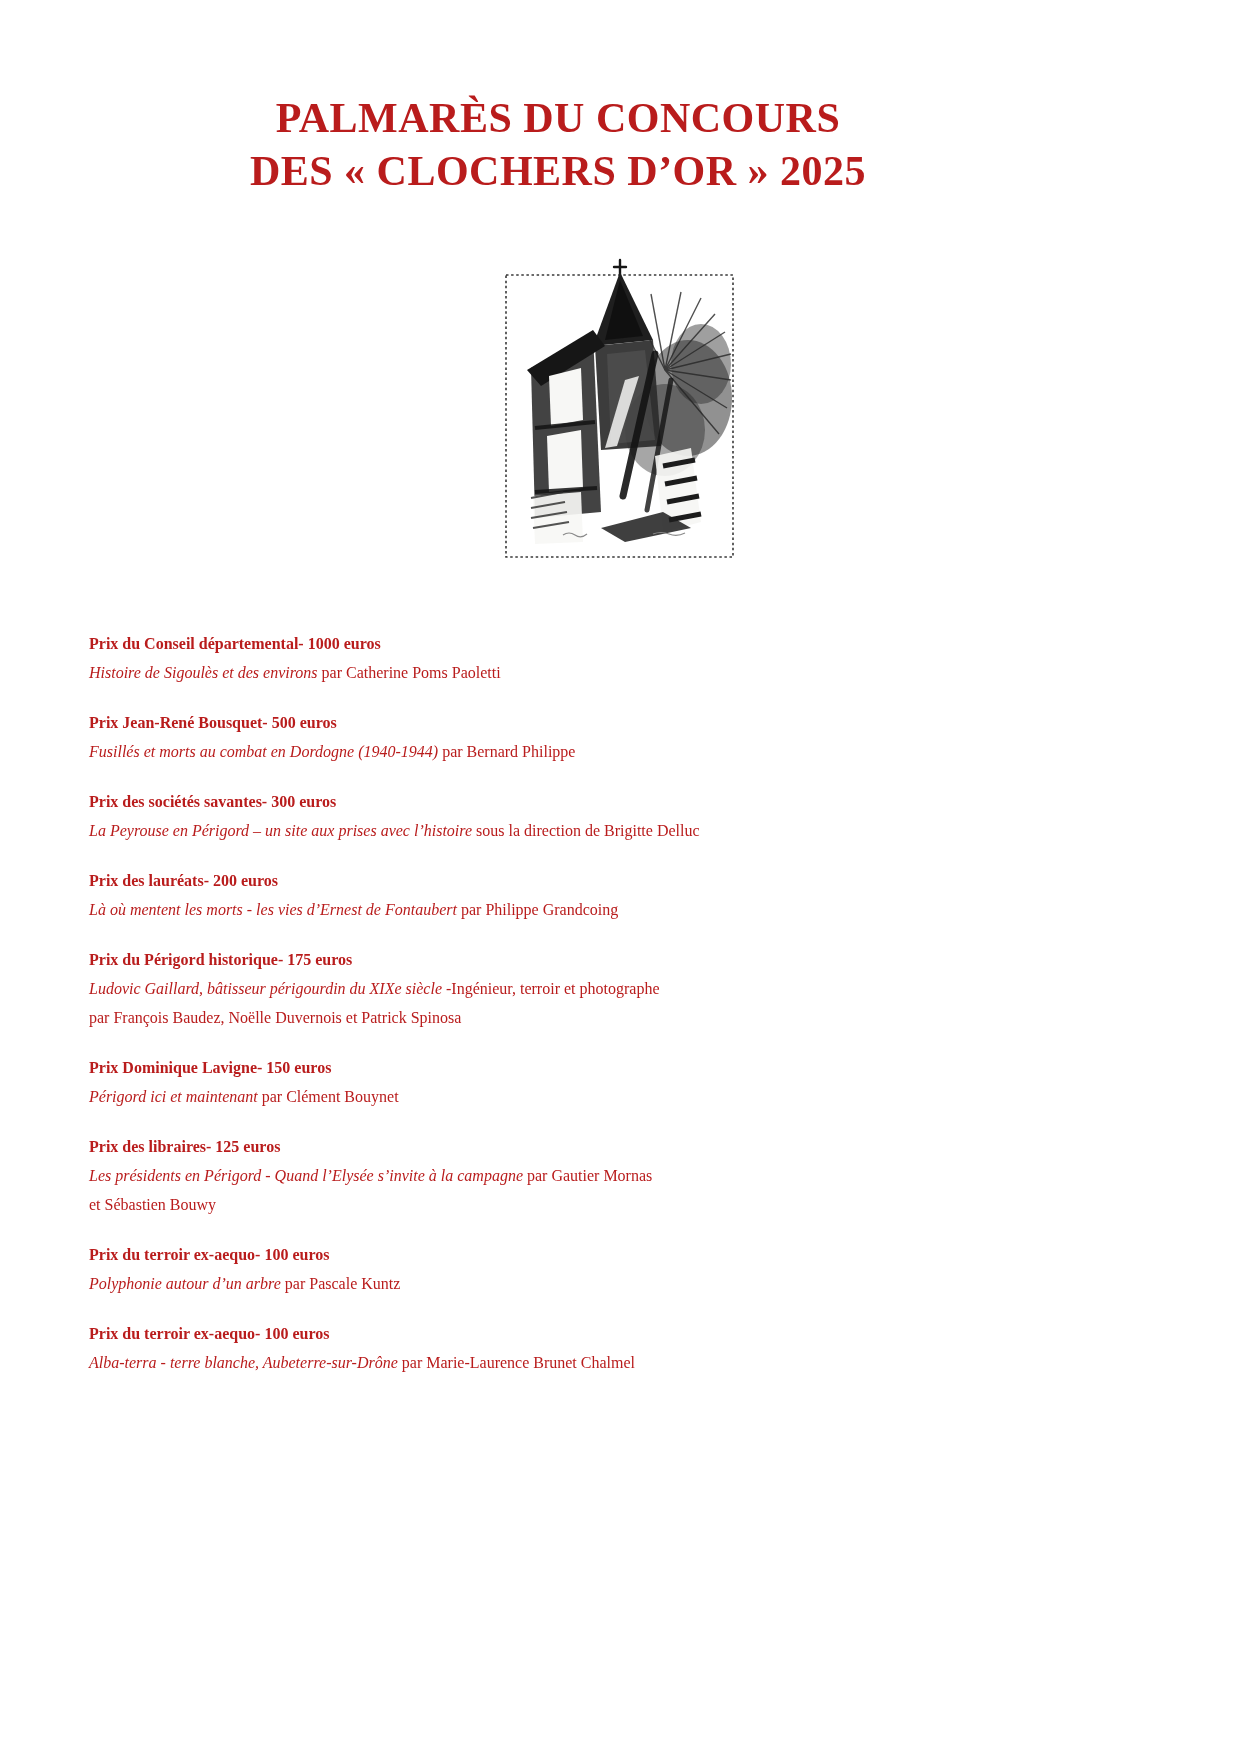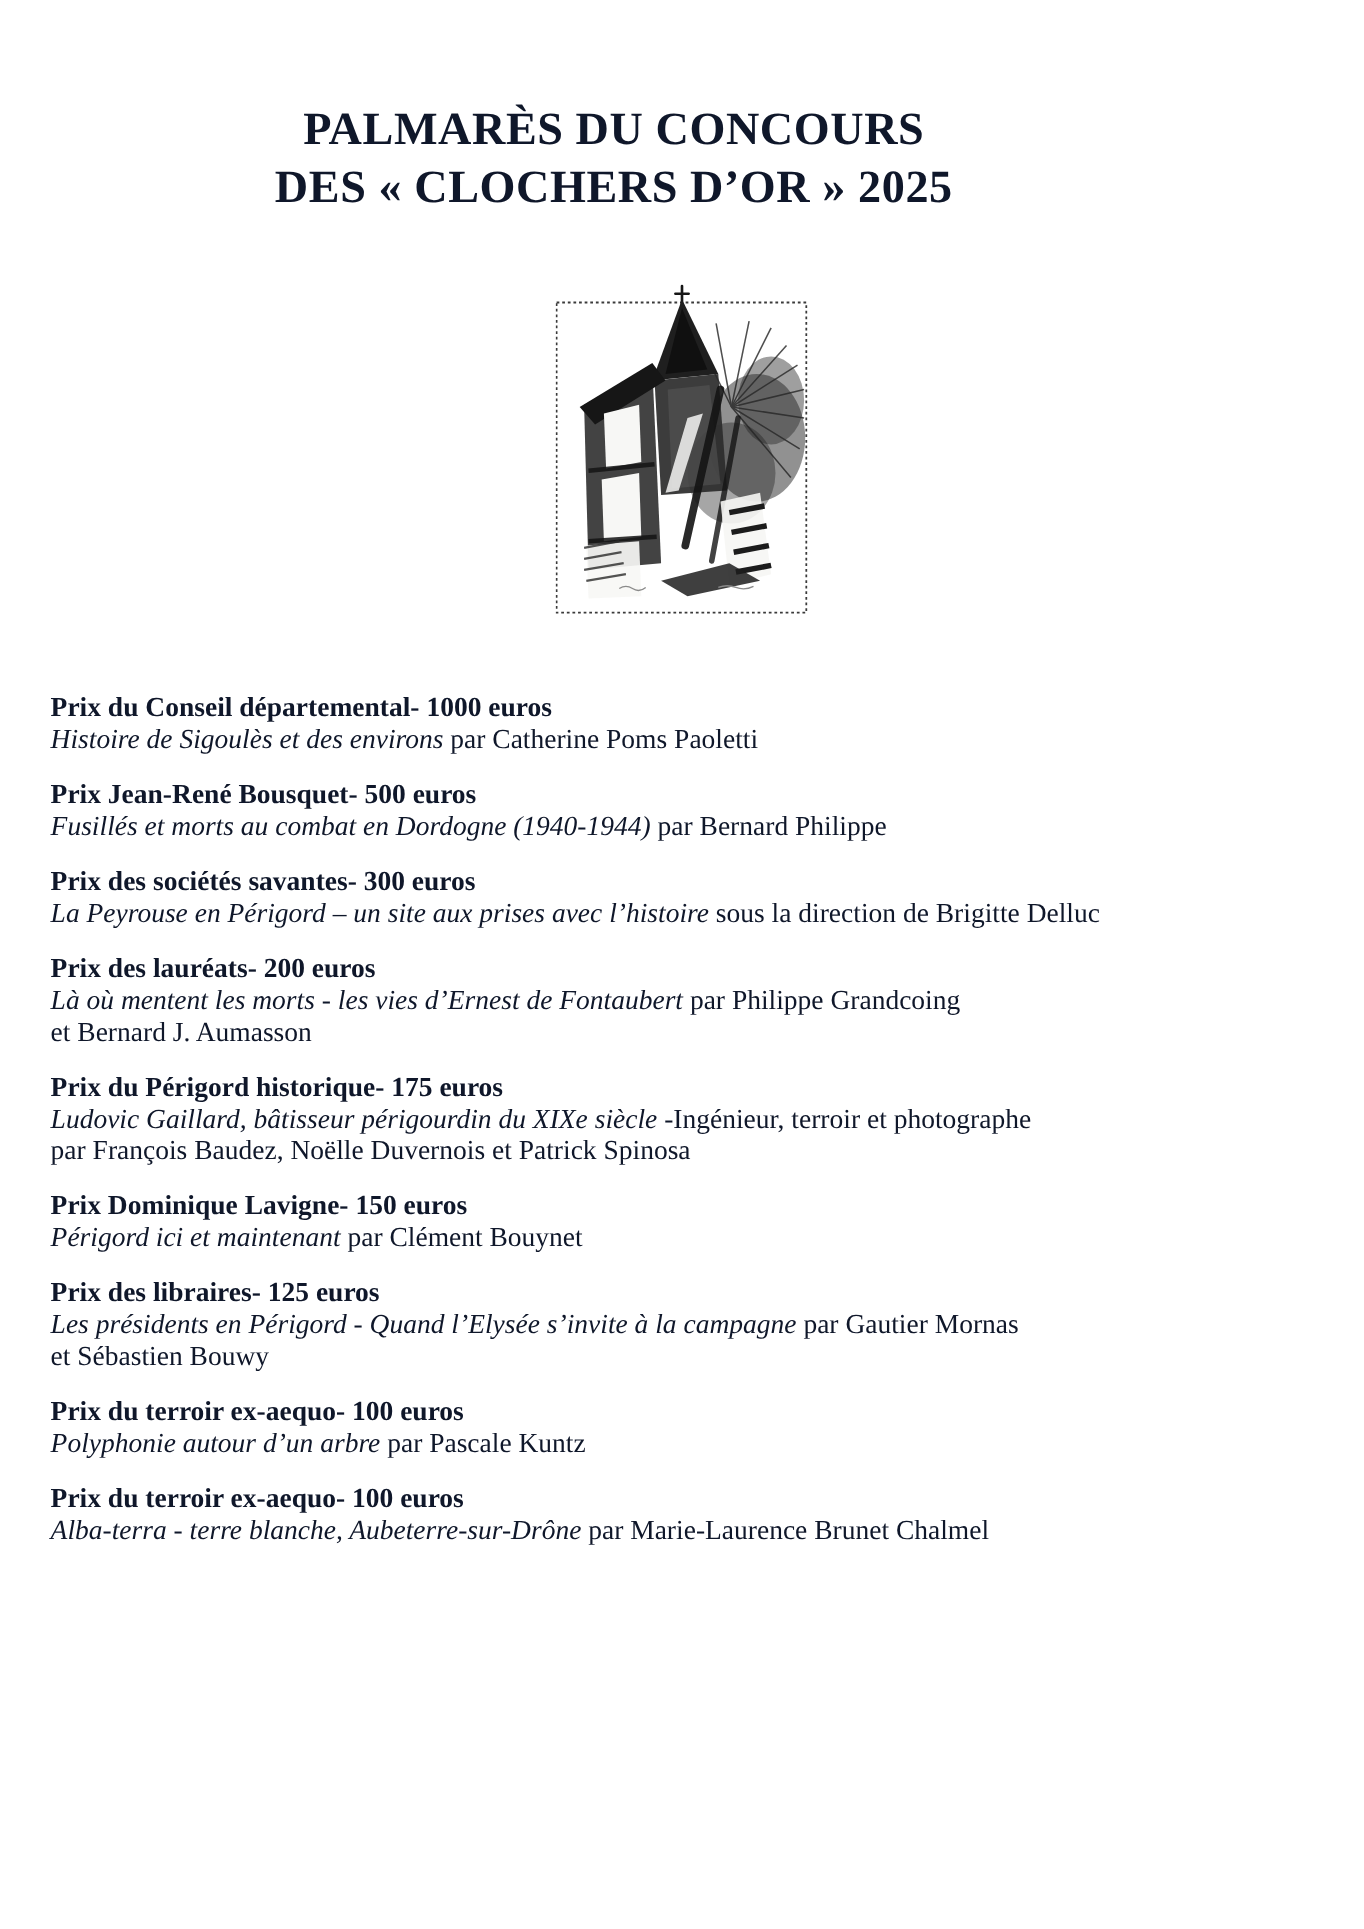--- a/index.html
+++ b/index.html
@@ -1,20 +1,20 @@
 <!DOCTYPE html>
 <html><head>
 <meta charset="utf-8">
 <style>
   html, body { margin: 0; padding: 0; background: #ffffff; }
   .page {
     width: 1196px;
     height: 1754px;
     background: #ffffff;
-    color: #0f172a;
+    color: #b91c1c;
     font-family: "Liberation Serif", serif;
     overflow: hidden;
     position: relative;
   }
   .title-wrap {
     padding-top: 92px;
     width: 1116px;
     text-align: center;
     font-weight: bold;
     font-size: 42px;
@@ -22,23 +22,23 @@
     letter-spacing: 0.5px;
   }
   .illustration-wrap {
     margin-top: 60px;
     width: 1240px;
     display: flex;
     justify-content: center;
   }
   .prizes {
     margin-top: 70px;
-    padding-left: 46px;
+    padding-left: 89px;
     padding-right: 95px;
-    font-size: 25px;
+    font-size: 16px;
     line-height: 29px;
   }
   .prize { margin-bottom: 21px; }
   .prize p { margin: 0; }
   .prize-heading { font-weight: bold; }
   .work-title { font-style: italic; }
   .work-credit { font-style: normal; }
 </style>
 </head>
 <body>
@@ -135,21 +135,20 @@
     </div>
 
     <div class="prize">
       <p class="prize-heading">Prix des sociétés savantes- 300 euros</p>
       <p><span class="work-title">La Peyrouse en Périgord – un site aux prises avec l’histoire</span><span class="work-credit"> sous la direction de Brigitte Delluc</span></p>
     </div>
 
     <div class="prize">
       <p class="prize-heading">Prix des lauréats- 200 euros</p>
       <p><span class="work-title">Là où mentent les morts - les vies d’Ernest de Fontaubert</span><span class="work-credit"> par Philippe Grandcoing</span></p>
-      <p>et Bernard J. Aumasson</p>
     </div>
 
     <div class="prize">
       <p class="prize-heading">Prix du Périgord historique- 175 euros</p>
       <p><span class="work-title">Ludovic Gaillard, bâtisseur périgourdin du XIXe siècle</span><span class="work-credit"> -Ingénieur, terroir et photographe</span></p>
       <p>par François Baudez, Noëlle Duvernois et Patrick Spinosa</p>
     </div>
 
     <div class="prize">
       <p class="prize-heading">Prix Dominique Lavigne- 150 euros</p>

